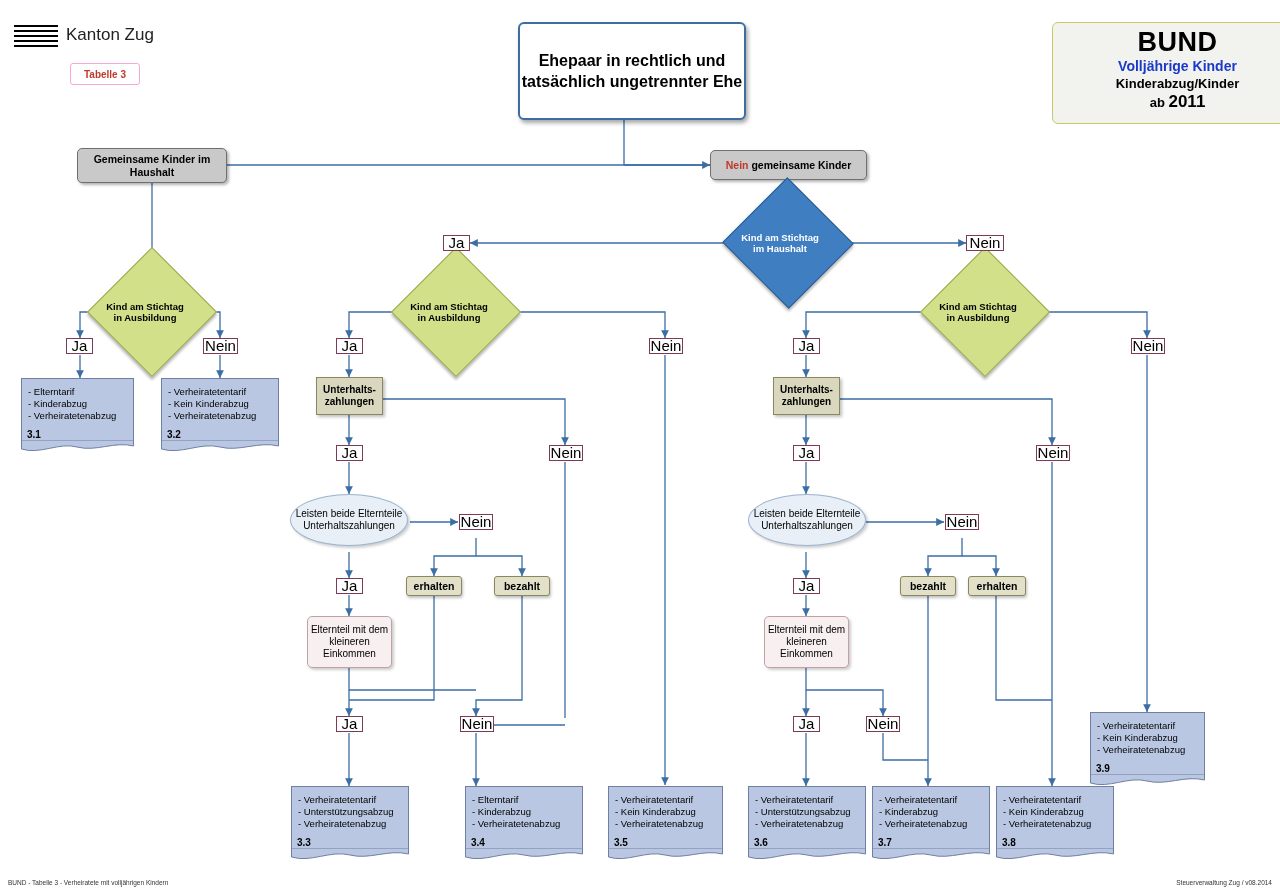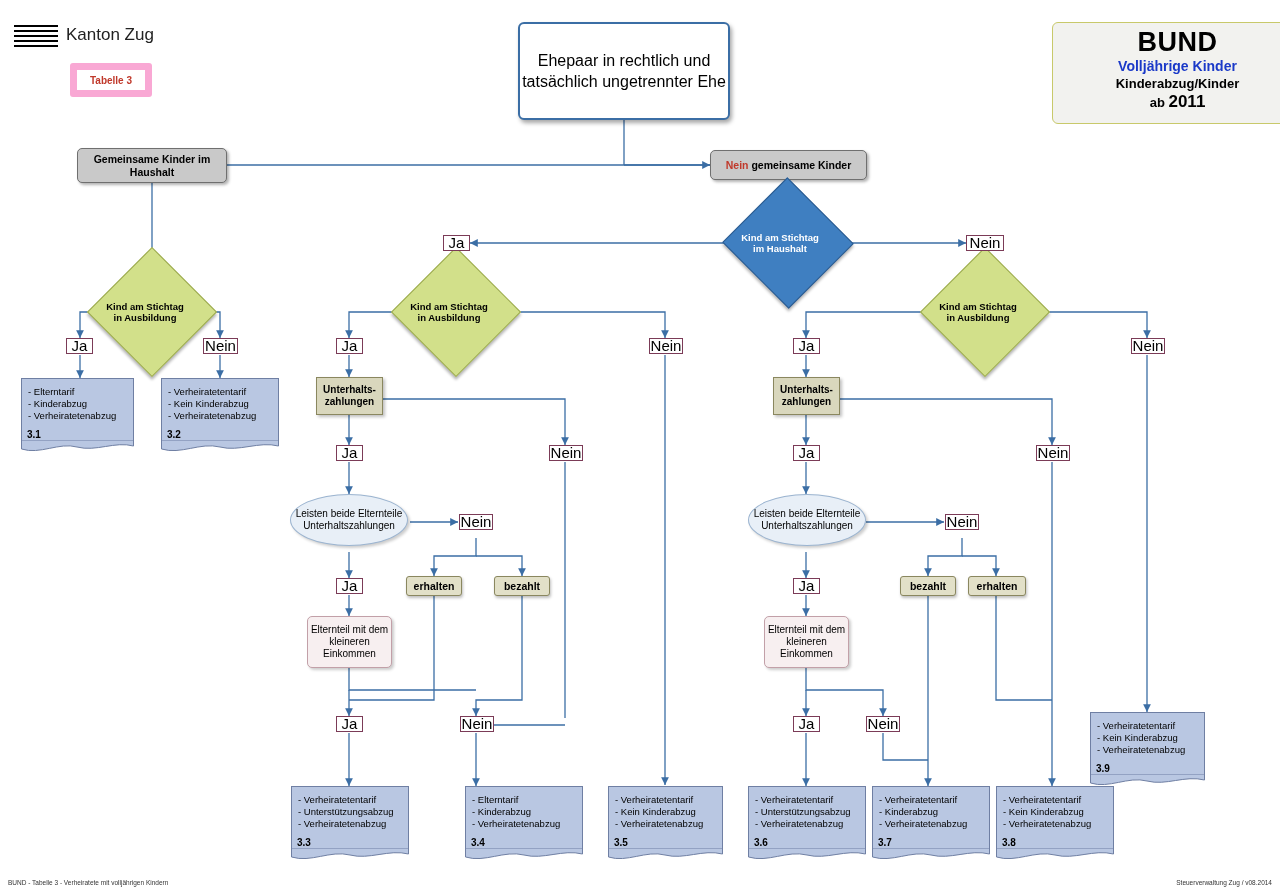--- a/index.html
+++ b/index.html
@@ -11,36 +11,36 @@
     overflow:hidden;
   }
   #canvas{position:absolute;inset:0;}
   svg.lines{position:absolute;left:0;top:0;width:1280px;height:892px;}
   .node{position:absolute;box-sizing:border-box;}
 
   
   .logo-bars{position:absolute;left:14px;top:25px;width:44px;}
   .logo-bars i{display:block;height:2px;background:#000;margin-bottom:3px;}
   .kanton{position:absolute;left:66px;top:25px;font-size:17px;color:#222;}
-  .tabelle3{position:absolute;left:70px;top:63px;width:68px;height:20px;border:7px solid #f9a8d4;
+  .tabelle3{position:absolute;left:70px;top:63px;width:68px;height:20px;border:1px solid #f9a8d4;
     border-radius:3px;background:#fff;color:#c0392b;font-size:10px;font-weight:bold;
     display:flex;align-items:center;justify-content:center;}
 
   .bundbox{position:absolute;left:1052px;top:22px;width:251px;height:102px;border:1px solid #c8c96a;
     border-radius:6px;background:#f2f2ef;text-align:center;padding-top:4px;box-sizing:border-box;}
   .bundbox .t1{font-size:27px;font-weight:bold;letter-spacing:.5px;line-height:30px;}
   .bundbox .t2{font-size:14px;font-weight:bold;color:#1a39c8;line-height:18px;}
   .bundbox .t3{font-size:13px;font-weight:bold;line-height:17px;}
   .bundbox .t4{font-size:13px;font-weight:bold;line-height:20px;}
   .bundbox .t4 b{font-size:17px;}
 
   
-  .startbox{left:518px;top:22px;width:212px;height:98px;border:2px solid #3b6ea5;border-radius:6px;
+  .startbox{left:518px;top:22px;width:228px;height:98px;border:2px solid #3b6ea5;border-radius:6px;
     background:#fff;display:flex;align-items:center;justify-content:center;text-align:center;
-    font-size:16px;font-weight:normal;line-height:21px;color:#000;
+    font-size:16px;font-weight:bold;line-height:21px;color:#000;
     box-shadow:2px 3px 4px rgba(0,0,0,.35);}
 
   
   .greybox{border:1px solid #6f6f6f;border-radius:5px;background:#c9c9c9;
     display:flex;align-items:center;justify-content:center;text-align:center;
     font-size:10.5px;font-weight:bold;line-height:13px;box-shadow:2px 2px 3px rgba(0,0,0,.3);}
 
   
   .diamond{display:flex;align-items:center;justify-content:flex-start;text-align:center;}
   .diamond .inner{position:absolute;left:0;top:0;width:100%;height:100%;

